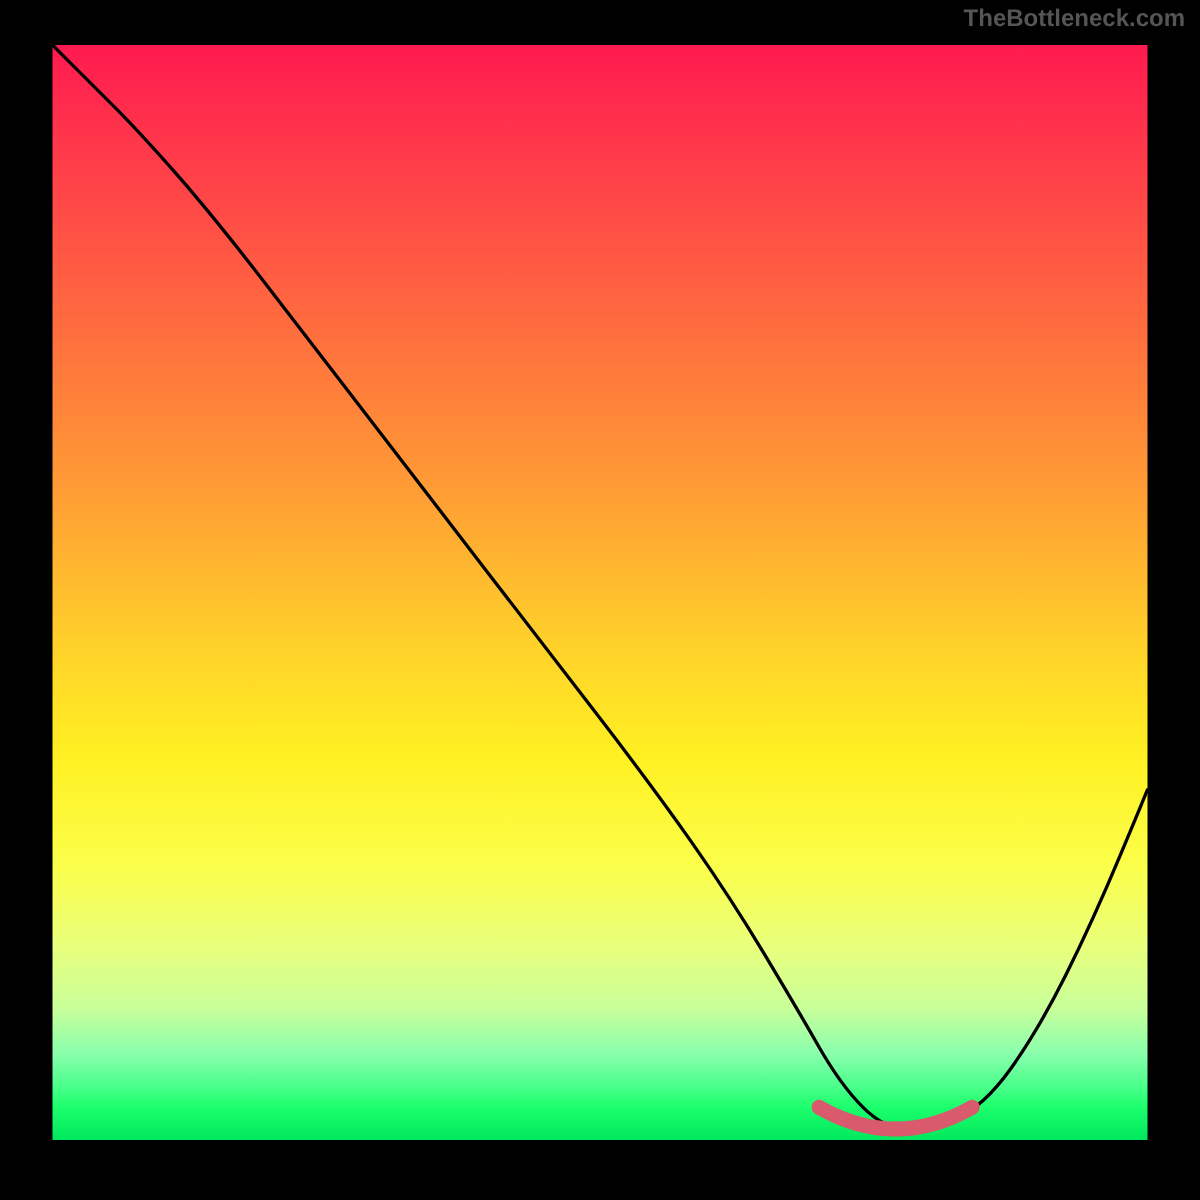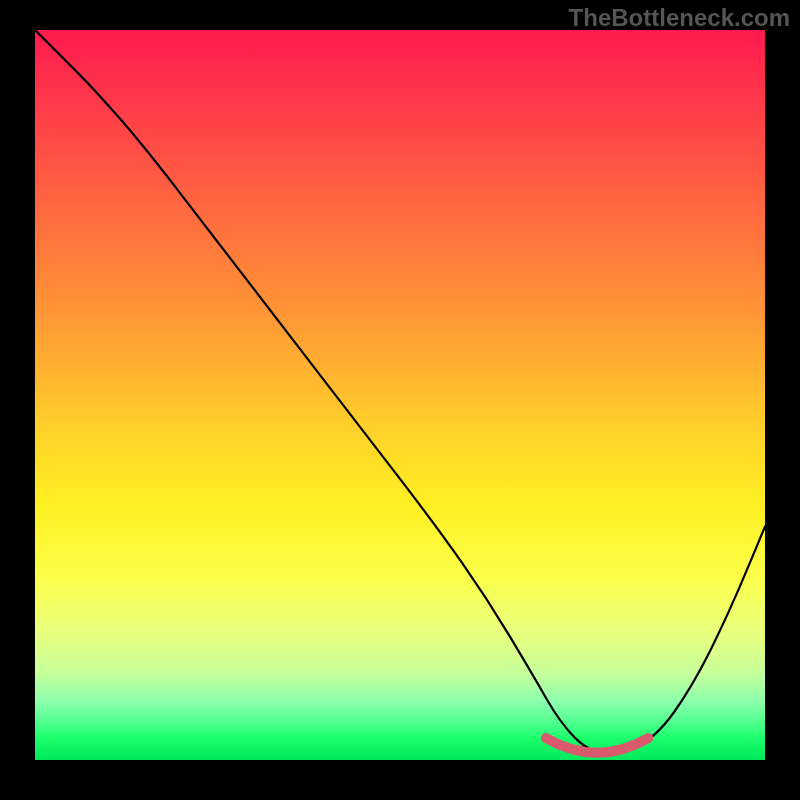--- a/index.html
+++ b/index.html
@@ -9,21 +9,21 @@
     height: 800px;
     background: #000;
     font-family: Arial, Helvetica, sans-serif;
     overflow: hidden;
   }
   .watermark {
     position: absolute;
     top: 4px;
     right: 10px;
     color: #555;
-    font-size: 24px;
+    font-size: 16px;
     font-weight: bold;
     z-index: 10;
   }
   .plot-frame {
     position: absolute;
     left: 35px;
     top: 30px;
     width: 730px;
     height: 730px;
     background: #000;

